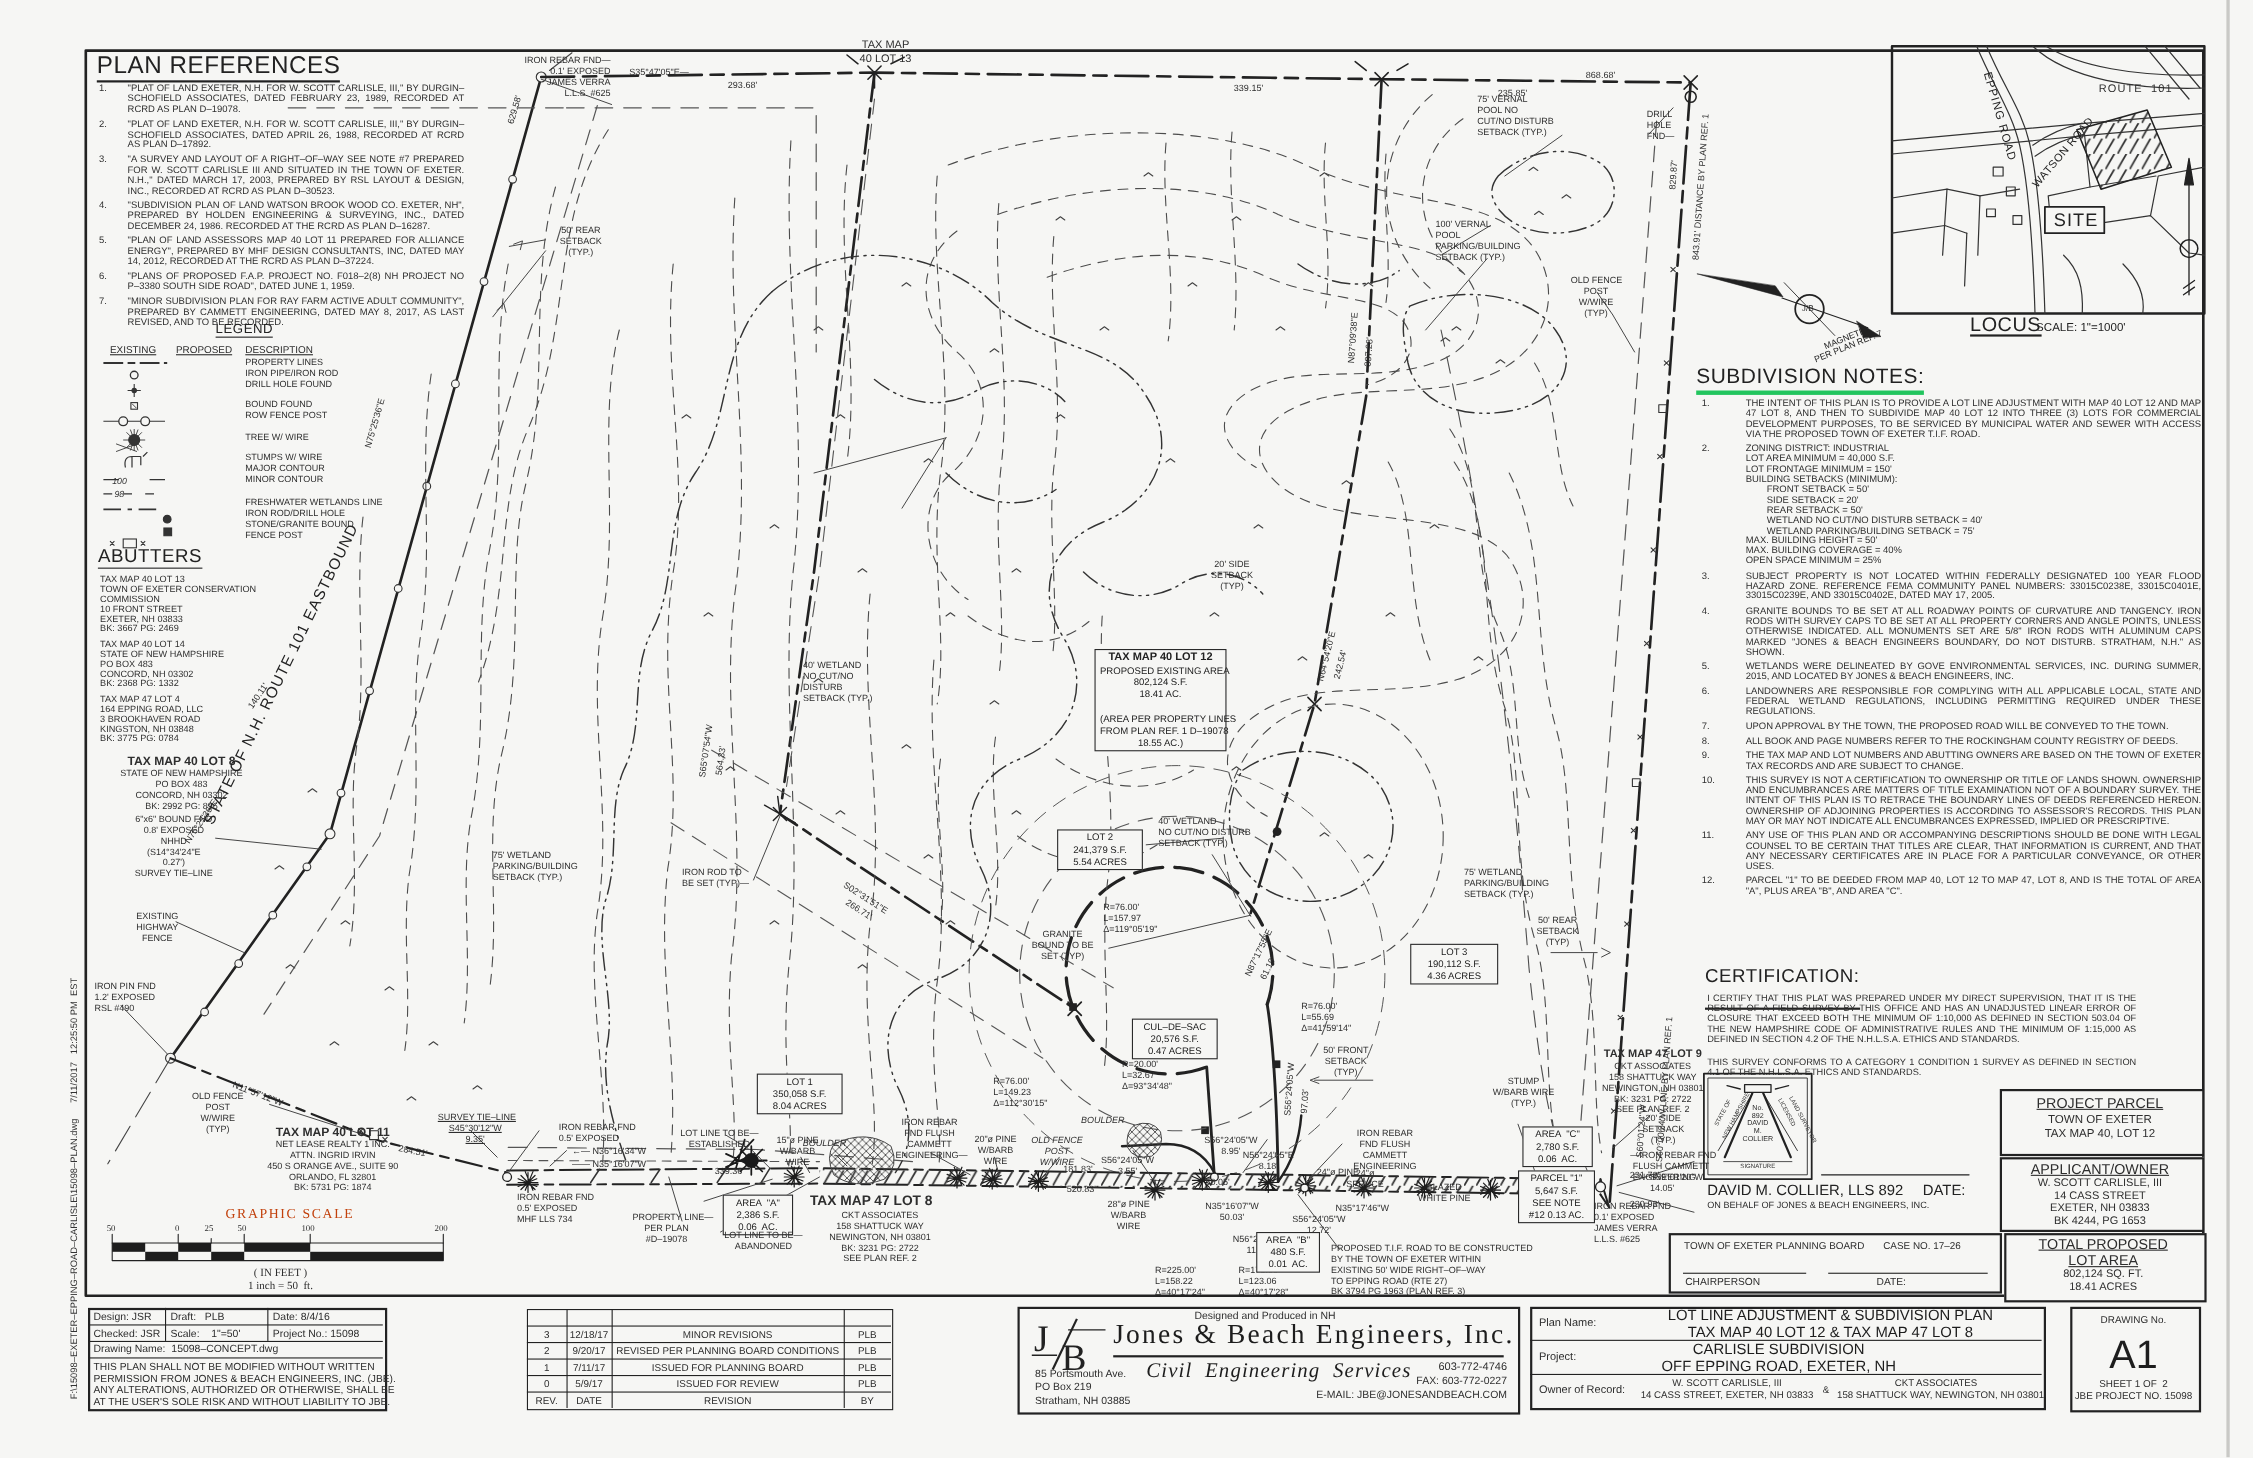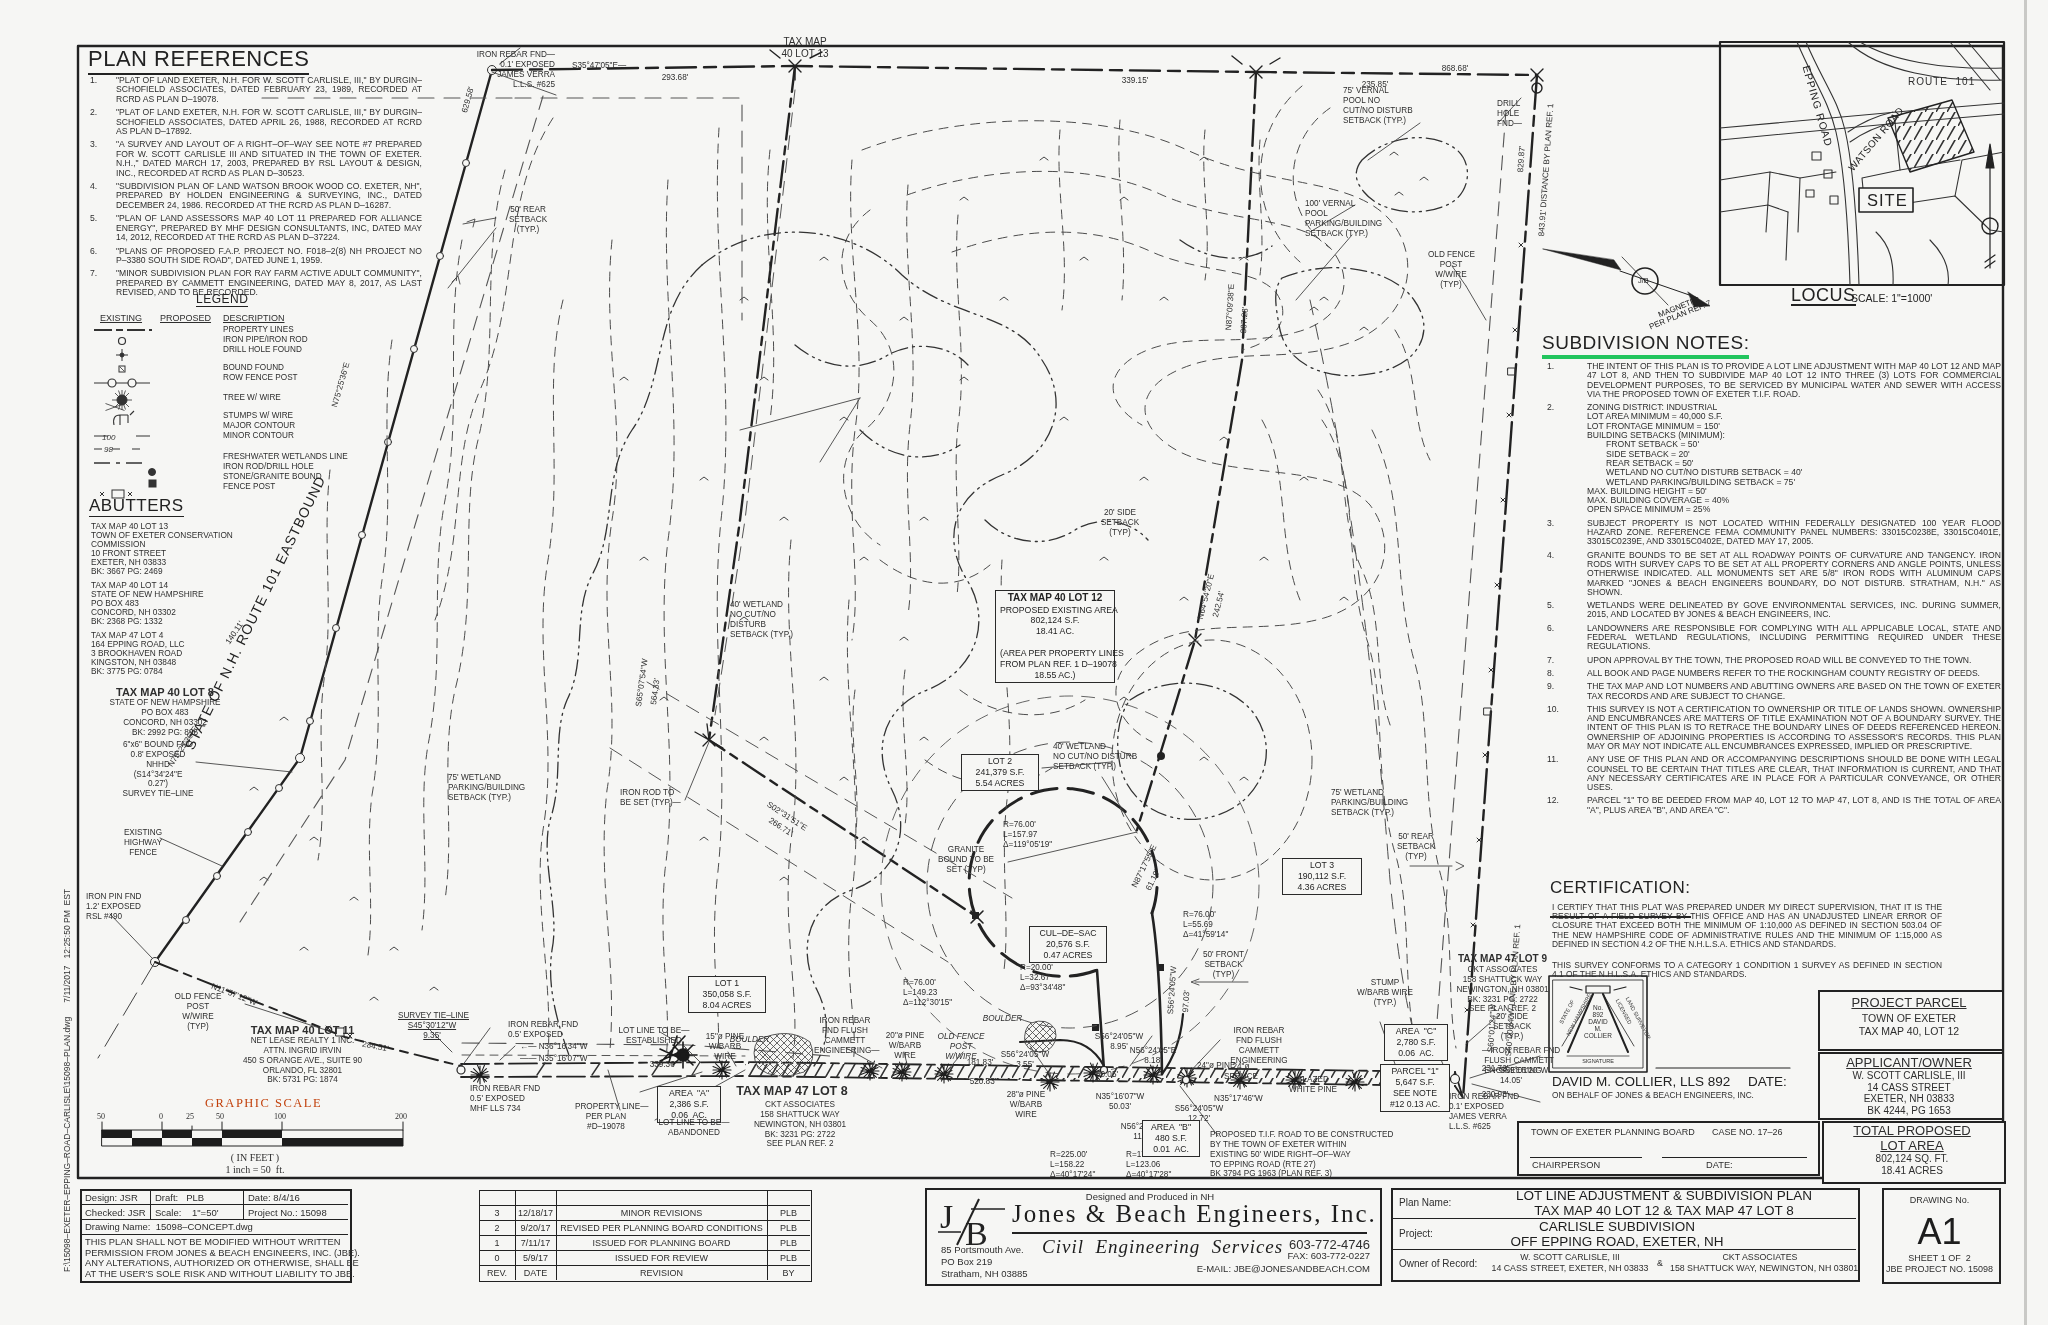--- a/index.html
+++ b/index.html
@@ -857,21 +857,21 @@
 <path d="M42,1 L20,47" stroke-width="2"></path>
 <path d="M1,34 L24,34 M34,11 L68,11" stroke-width="1.3"></path>
 </g>
 </svg>
 <div class="abs ser" style="left:1012px;top:1200px;font-size:25px;color:#1d1d1d;white-space:pre;letter-spacing:2px">Jones &amp; Beach Engineers, Inc.</div>
 <div class="abs" style="left:1012px;top:1232px;width:355px;border-top:2px solid #222"></div>
 <div class="tl" style="left:941px;top:1244px;font-size:9.5px;line-height:12px">85 Portsmouth Ave.
 PO Box 219
 Stratham, NH 03885</div>
 <div class="abs ser" style="left:1042px;top:1236px;font-size:19px;font-style:italic;color:#1d1d1d;white-space:pre;letter-spacing:1px">Civil  Engineering  Services</div>
-<div class="tr" style="left:1240px;top:1237px;width:130px;font-size:13px">603-772-4746</div>
+<div class="tr" style="left:1240px;top:1237px;width:130px;font-size:10px">603-772-4746</div>
 <div class="tr" style="left:1210px;top:1250px;width:160px;font-size:9.5px">FAX: 603-772-0227</div>
 <div class="tr" style="left:1130px;top:1263px;width:240px;font-size:9.5px">E-MAIL: JBE@JONESANDBEACH.COM</div>
 
 <div class="abs" style="left:1391px;top:1188px;width:465px;height:90px;border:2px solid #222;background:#f6f6f4"></div>
 <div class="abs" style="left:1391px;top:1218px;width:465px;border-top:1.5px solid #222"></div>
 <div class="abs" style="left:1391px;top:1249px;width:465px;border-top:1.5px solid #222"></div>
 <div class="tl" style="left:1399px;top:1197px;font-size:10px">Plan Name:</div>
 <div class="tl" style="left:1399px;top:1228px;font-size:10px">Project:</div>
 <div class="tl" style="left:1399px;top:1258px;font-size:10px">Owner of Record:</div>
 <div class="t" style="left:1475px;top:1189px;width:378px;font-size:13.5px;line-height:14.5px;color:#1d1d1d">LOT LINE ADJUSTMENT &amp; SUBDIVISION PLAN

